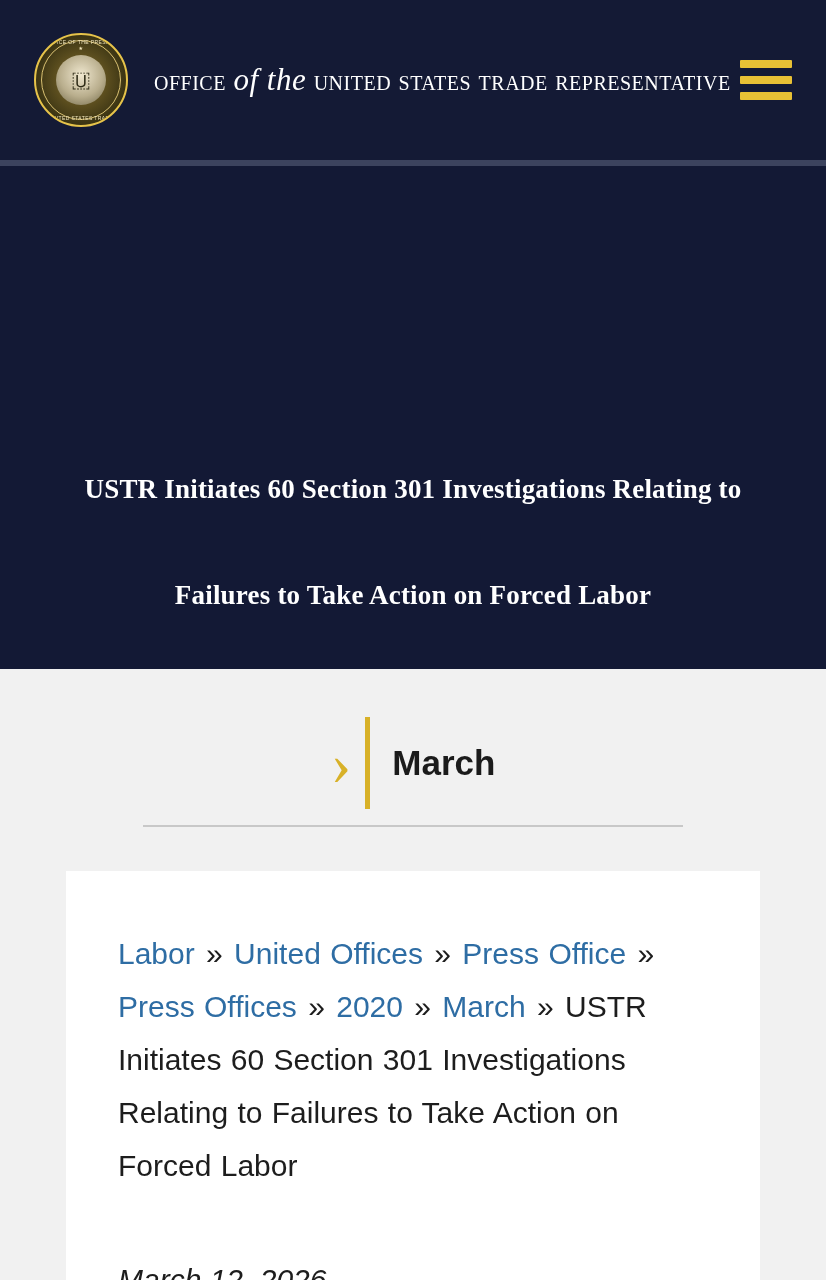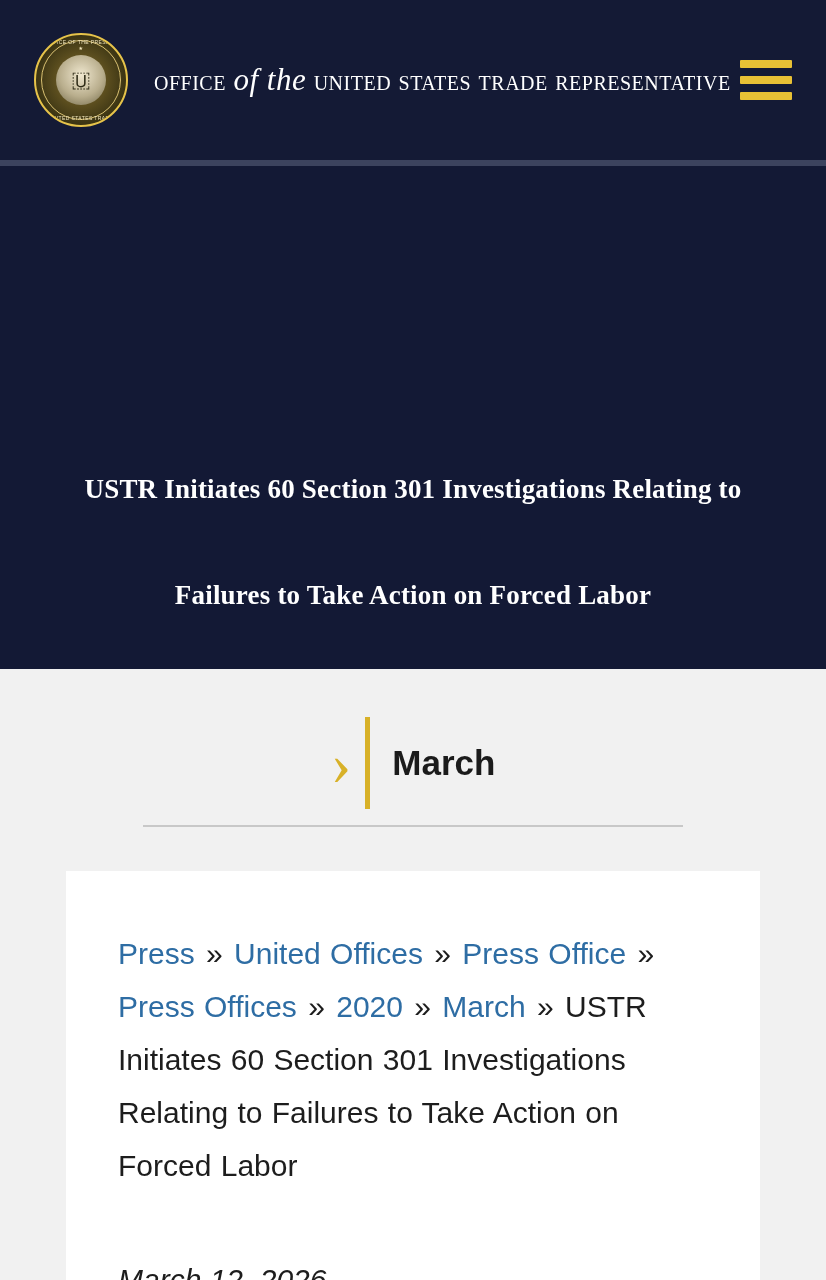--- a/index.html
+++ b/index.html
@@ -257,21 +257,21 @@
 <section class="body-wrap">
   <div class="section-head">
     <div class="chev">›</div>
     <div class="vbar"></div>
     <div class="section-title">March</div>
   </div>
   <div class="divider"></div>
 
   <article class="card">
     <nav class="breadcrumb">
-      <a href="#">Press</a>
+      <a href="#">Labor</a>
       <span class="sep">»</span>
       <a href="#">United Offices</a>
       <span class="sep">»</span>
       <a href="#">Press Office</a>
       <span class="sep">»</span>
       <a href="#">Press Offices</a>
       <span class="sep">»</span>
       <a href="#">2020</a>
       <span class="sep">»</span>
       <a href="#">March</a>

